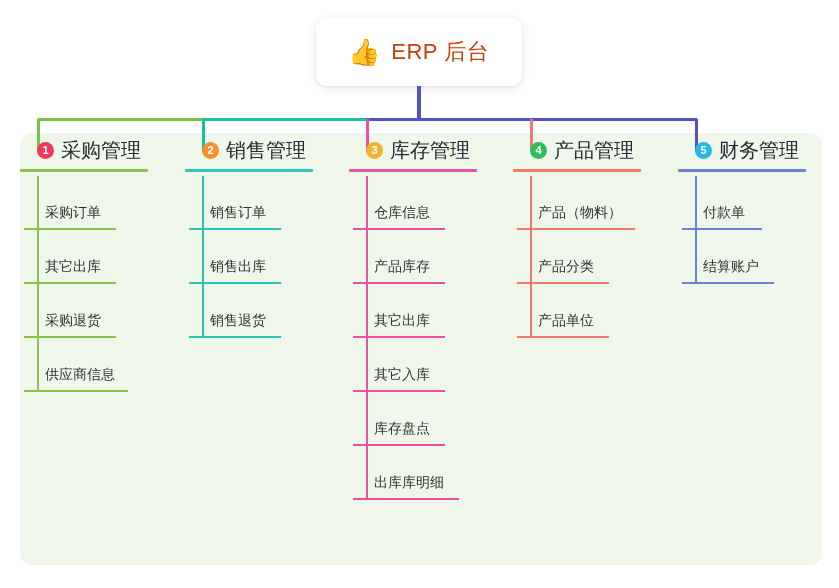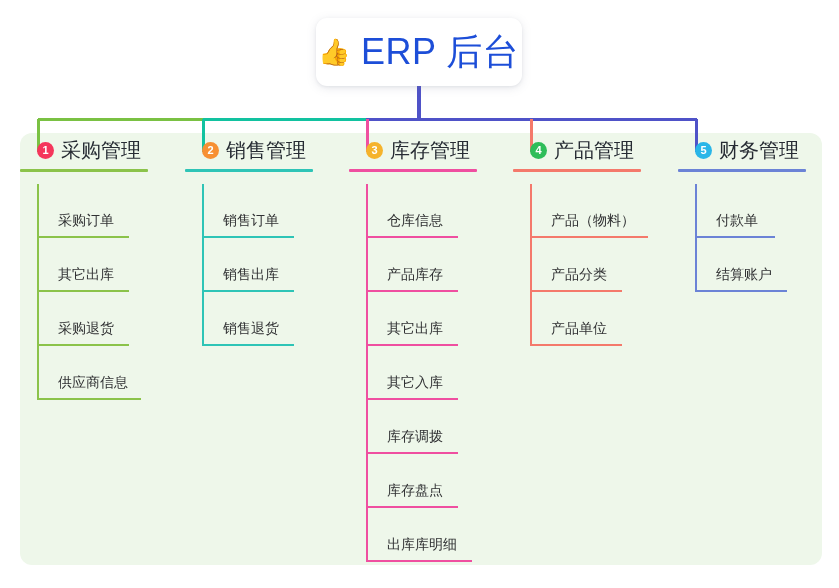--- a/index.html
+++ b/index.html
@@ -36,22 +36,22 @@
     justify-content: center;
     gap: 10px;
     z-index: 6;
   }
   .root-emoji {
     font-size: 26px;
     line-height: 1;
     display: inline-block;
   }
   .root-title {
-    font-size: 36px;
-    color: #1d4ed8;
+    font-size: 22px;
+    color: #c2410c;
     letter-spacing: 0.5px;
     white-space: nowrap;
   }
 
   
   #wires {
     position: absolute;
     left: 0;
     top: 0;
     width: 839px;
@@ -111,22 +111,22 @@
   }
   .col-rule {
     height: 3px;
     border-radius: 1px;
     margin-top: 2px;
   }
 
   
   .leaves {
     position: relative;
-    padding-left: 17px;
-    margin-top: 12px;
+    padding-left: 4px;
+    margin-top: 4px;
   }
   .spine {
     position: absolute;
     left: 17px;
     top: 0;
     bottom: 0;
     width: 2px;
   }
   .leaf {
     position: relative;
@@ -241,24 +241,20 @@
           </div>
           <div class="leaf">
             <span class="leaf-label">其它出库</span>
             <div class="leaf-rule" style="background: rgb(239, 79, 160); width: 92px;"></div>
           </div>
           <div class="leaf">
             <span class="leaf-label">其它入库</span>
             <div class="leaf-rule" style="background: rgb(239, 79, 160); width: 92px;"></div>
           </div>
           <div class="leaf">
-            <span class="leaf-label">库存调拨</span>
-            <div class="leaf-rule" style="background: rgb(239, 79, 160); width: 92px;"></div>
-          </div>
-          <div class="leaf">
             <span class="leaf-label">库存盘点</span>
             <div class="leaf-rule" style="background: rgb(239, 79, 160); width: 92px;"></div>
           </div>
           <div class="leaf">
             <span class="leaf-label">出库库明细</span>
             <div class="leaf-rule" style="background: rgb(239, 79, 160); width: 106px;"></div>
           </div>
         </div>
       </div>
       <div class="column" style="left: 493px;">

